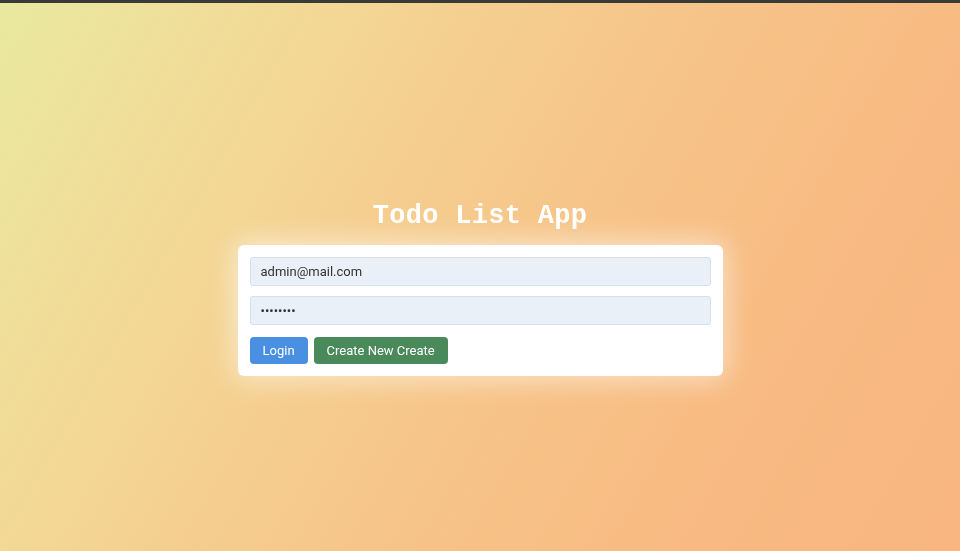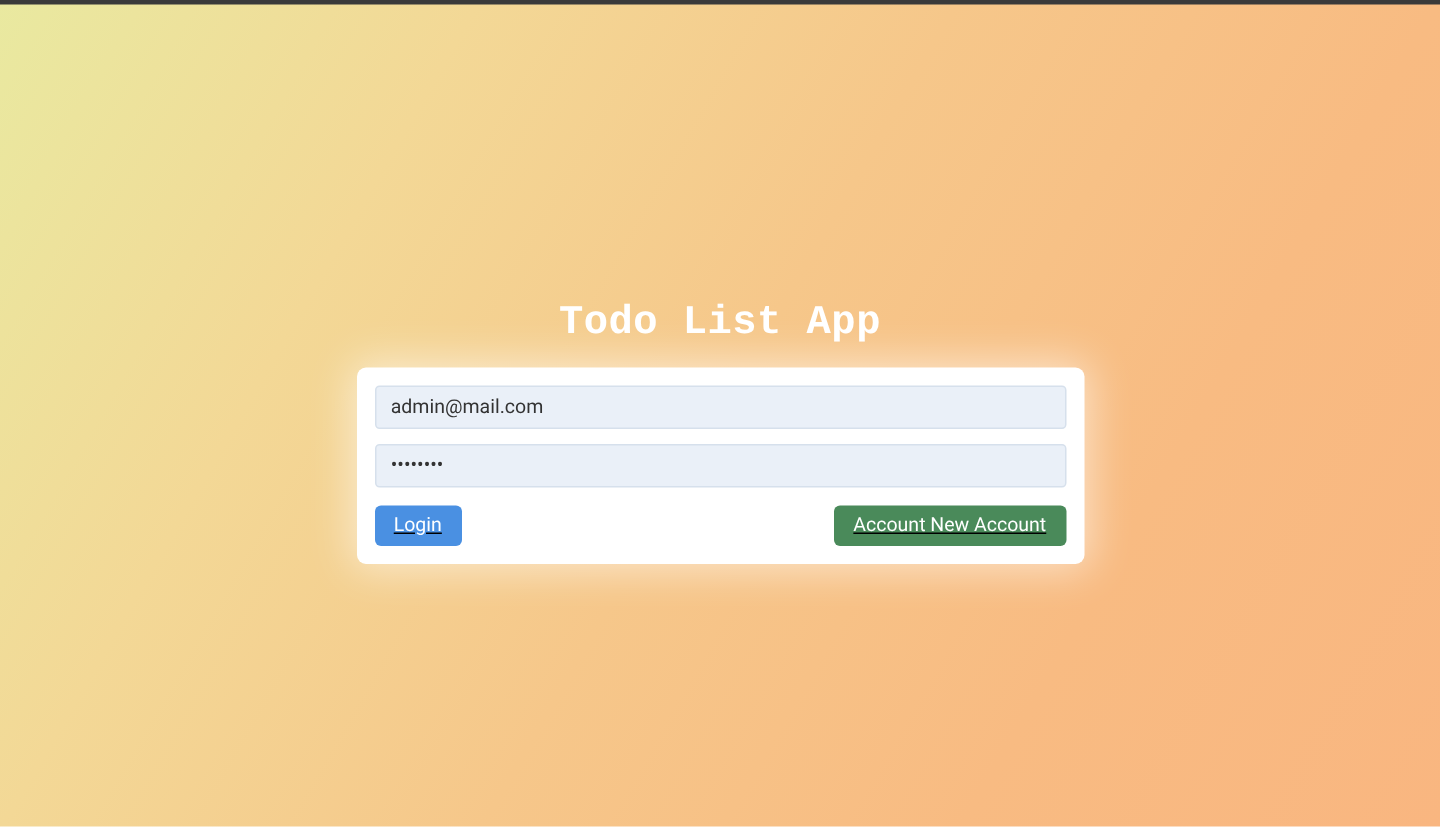--- a/index.html
+++ b/index.html
@@ -38,42 +38,41 @@
       letter-spacing: 0.3px;
       font-family: Liberation Mono, monospace;
     }
     
     .login-card {
       background: #ffffff;
       width: 485px;
       border-radius: 6px;
       padding: 12px;
       box-shadow: 0 0 28px 4px rgba(255, 255, 255, 0.55);
-      text-decoration: underline;
     }
     
     .form-input {
       width: 100%;
       background: #eaf0f8;
       border: 1px solid #d6e0ec;
       border-radius: 3px;
       padding: 6px 10px;
       font-size: 13px;
       color: #333;
       outline: none;
       margin-bottom: 10px;
     }
     
     .form-input::placeholder {
       color: #6b6b6b;
     }
     
     .button-row {
       display: flex;
-      justify-content: space-between;
+      justify-content: flex-start;
       gap: 6px;
       margin-top: 2px;
     }
     
     .btn {
       border: none;
       border-radius: 4px;
       padding: 6px 13px;
       font-size: 13px;
       color: #ffffff;
@@ -95,16 +94,16 @@
 <div class="container">
   <h1 class="title">Todo List App</h1>
 
   <div class="login-card">
     <input type="text" class="form-input" value="admin@mail.com" placeholder="Email" style="">
     
     <input type="password" class="form-input" value="••••••••" placeholder="Password" style="">
     
     <div class="button-row">
       <button class="btn btn-primary">Login</button>
-      <button class="btn btn-success">Account New Account</button>
+      <button class="btn btn-success">Create New Create</button>
     </div>
   </div>
 </div>
 
 </body></html>

